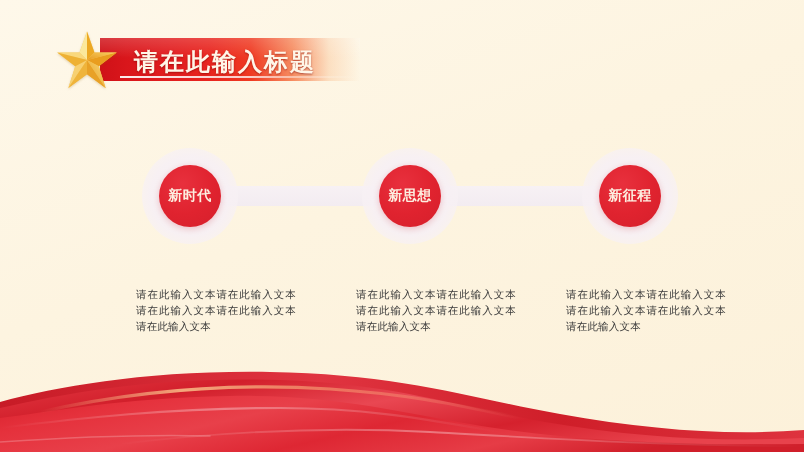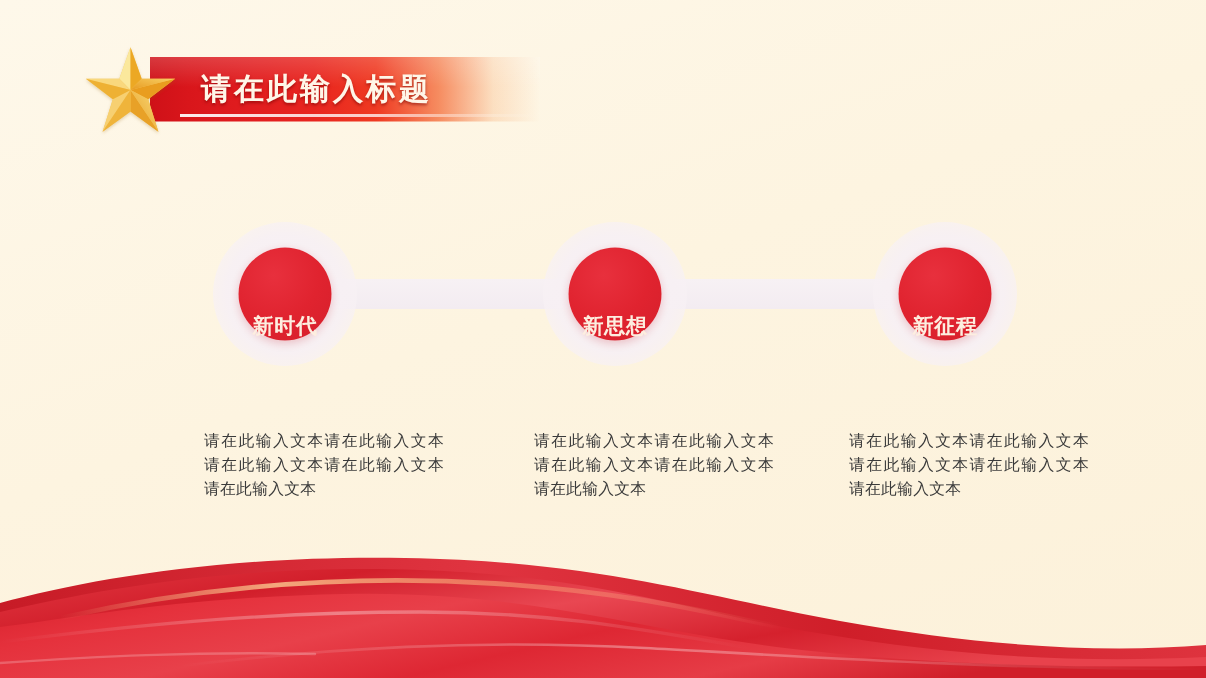--- a/index.html
+++ b/index.html
@@ -79,21 +79,21 @@
     height: 2px;
     background: linear-gradient(90deg, rgba(255,255,255,.92) 0%, rgba(255,255,255,.75) 55%, rgba(255,255,255,0) 100%);
   }
 
   .banner-title {
     position: absolute;
     left: 78px;
     top: 22px;
     z-index: 4;
     font-family: Liberation Mono, monospace;
-    font-size: 20px;
+    font-size: 24px;
     font-weight: bold;
     letter-spacing: 2px;
     color: #fff6e8;
     text-shadow: 0 1px 2px rgba(120,0,0,.55);
     white-space: nowrap;
   }
 
   
   .flow {
     position: absolute;
@@ -135,21 +135,21 @@
   .disc {
     position: absolute;
     left: 17px;
     top: 17px;
     width: 62px;
     height: 62px;
     border-radius: 50%;
     background: radial-gradient(circle at 38% 30%, #e8303d 0%, #e0232f 52%, #d51f2b 100%);
     box-shadow: 0 2px 6px rgba(190,25,40,.22);
     display: flex;
-    align-items: flex-end;
+    align-items: center;
     justify-content: center;
   }
 
   .disc-label {
     font-family: "DejaVu Sans", "Liberation Sans", sans-serif;
     font-size: 14px;
     font-weight: bold;
     color: #fdeee0;
     letter-spacing: .5px;
     white-space: nowrap;

